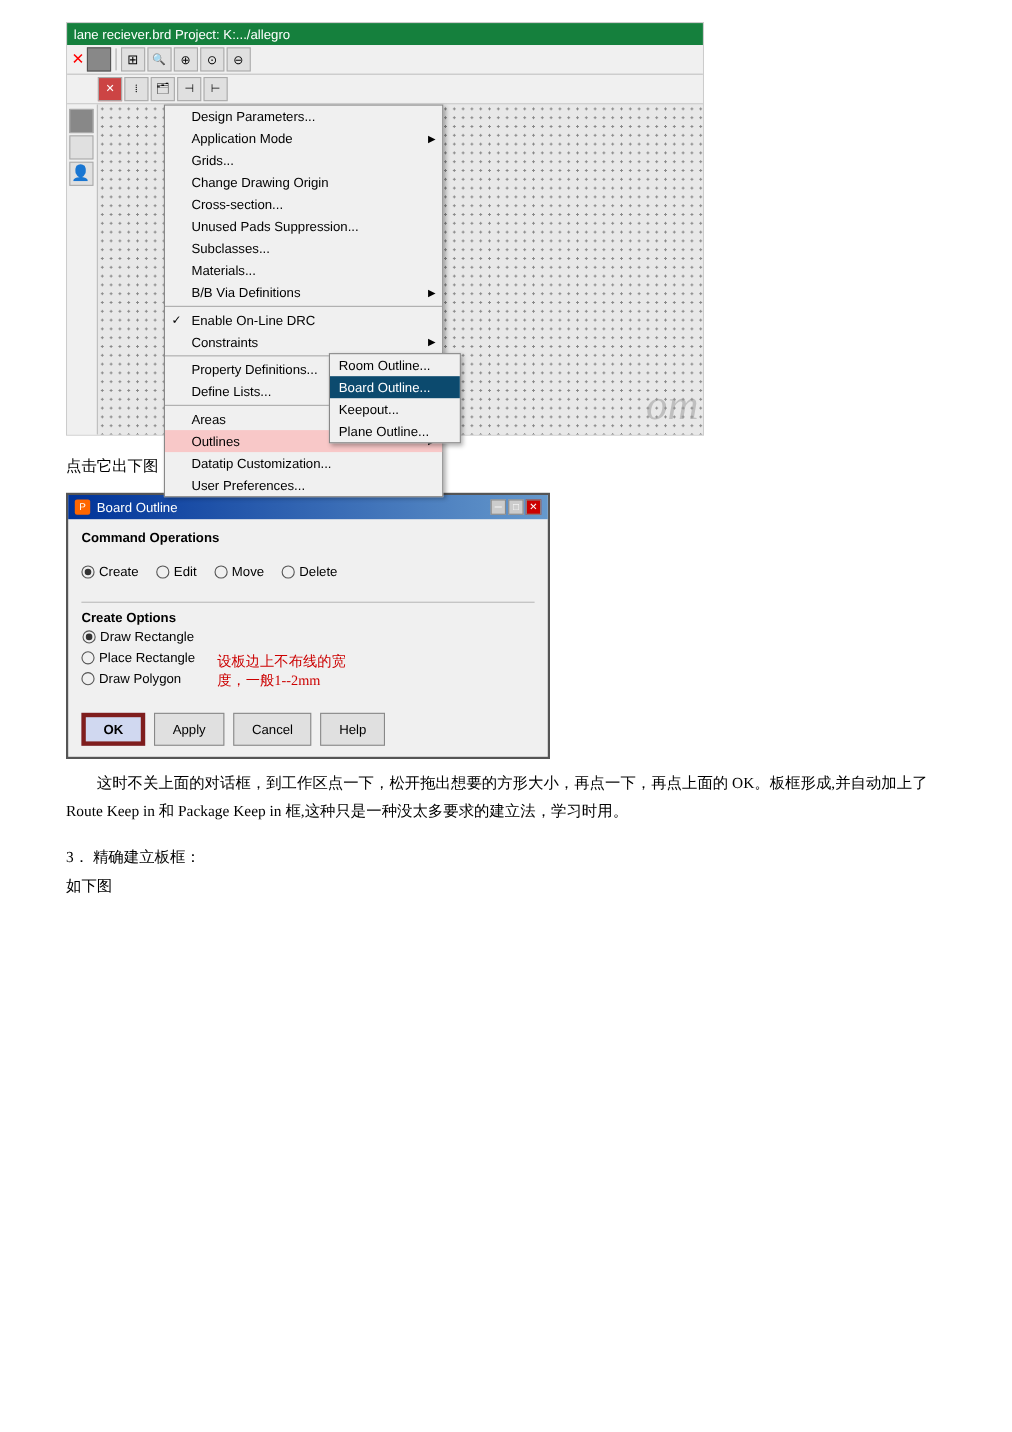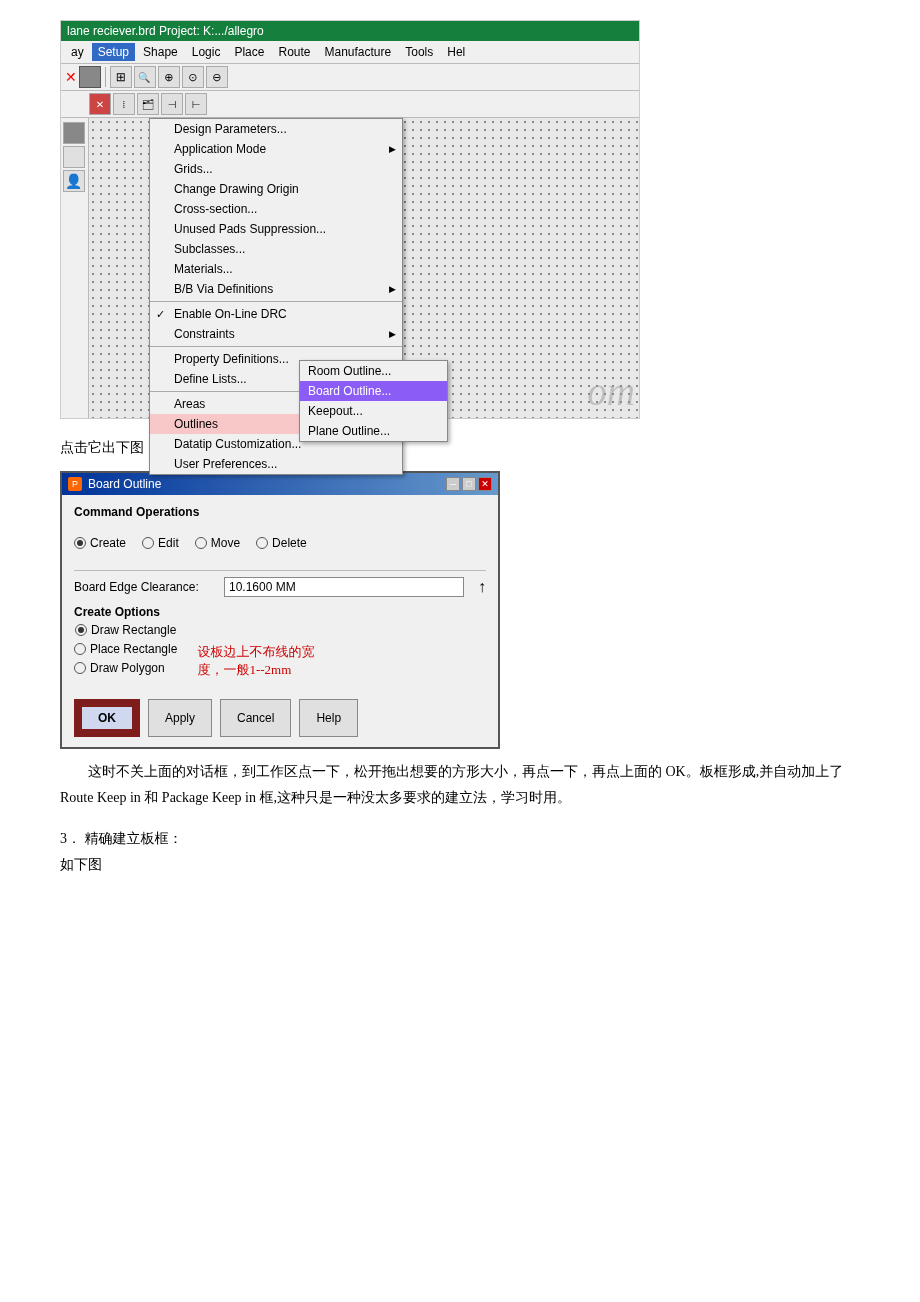--- a/index.html
+++ b/index.html
@@ -149,36 +149,35 @@
       font-size: 11px;
     }
 
     
     .submenu {
       position: absolute;
       left: 210px;
       top: 226px;
       background: #f0f0f0;
       border: 1px solid #888;
-      width: 149px;
+      width: 120px;
       z-index: 11;
       box-shadow: 2px 2px 4px rgba(0,0,0,0.3);
       font-family: 'Arial', sans-serif;
       font-size: 12px;
-      margin-top: 16px;
     }
 
     .submenu-item {
       padding: 3px 8px;
       cursor: pointer;
       white-space: nowrap;
     }
 
     .submenu-item.highlighted-blue {
-      background: #8b5cf6;
+      background: #0c4a6e;
       color: white;
     }
 
     
     .left-icons {
       display: flex;
       flex-direction: column;
       background: #f0f0f0;
       border-right: 1px solid #bbb;
       padding: 4px 2px;
@@ -379,21 +378,21 @@
       background: #e0e0e0;
       border: 1px solid #888;
       cursor: pointer;
       font-size: 12px;
       min-width: 50px;
       text-align: center;
     }
 
     .dialog-btn.ok-btn {
       background: #d0d8f0;
-      border: 8px solid #7f1d1d;
+      border: 4px solid #7f1d1d;
       font-weight: bold;
     }
 
     
     .body-paragraph {
       margin: 10px 30px;
       font-size: 14px;
       line-height: 1.8;
       text-indent: 2em;
     }
@@ -413,31 +412,20 @@
 <body>
 
 <div class="page-container">
 
   <div class="screenshot-area">
 
     <div class="title-bar">
       <span>lane reciever.brd  Project: K:.../allegro</span>
     </div>
 
-    <div class="menu-bar">
-      <span class="menu-bar-item">ay</span>
-      <span class="menu-bar-item active">Setup</span>
-      <span class="menu-bar-item">Shape</span>
-      <span class="menu-bar-item">Logic</span>
-      <span class="menu-bar-item">Place</span>
-      <span class="menu-bar-item">Route</span>
-      <span class="menu-bar-item">Manufacture</span>
-      <span class="menu-bar-item">Tools</span>
-      <span class="menu-bar-item">Hel</span>
-    </div>
 
     <div class="toolbar-row">
 
       <span style="color:red;font-size:14px;cursor:pointer">✕</span>
       <span style="width:22px;height:22px;background:#888;display:inline-block;border:1px solid #555;"></span>
       <div class="tool-sep"></div>
 
       <span class="tool-btn" style="font-size:12px;">⊞</span>
 
       <span class="tool-btn">🔍</span>
@@ -576,25 +564,20 @@
           </div>
 
           <div class="radio-option">
             <div class="radio-circle"></div>
             <span>Delete</span>
           </div>
         </div>
 
         <div class="dialog-sep"></div>
 
-        <div class="field-row">
-          <div class="field-label">Board Edge Clearance:</div>
-          <input class="field-input" type="text" value="10.1600 MM" style="">
-          <span class="arrow-up">↑</span>
-        </div>
 
         <div class="create-options-label">Create Options</div>
 
         <div style="display:flex; align-items:flex-start; gap:20px;">
           <div>
 
             <div class="radio-option" style="margin-bottom:5px;justify-content:center;">
               <div class="radio-circle checked"></div>
               <span>Draw Rectangle</span>
             </div>

